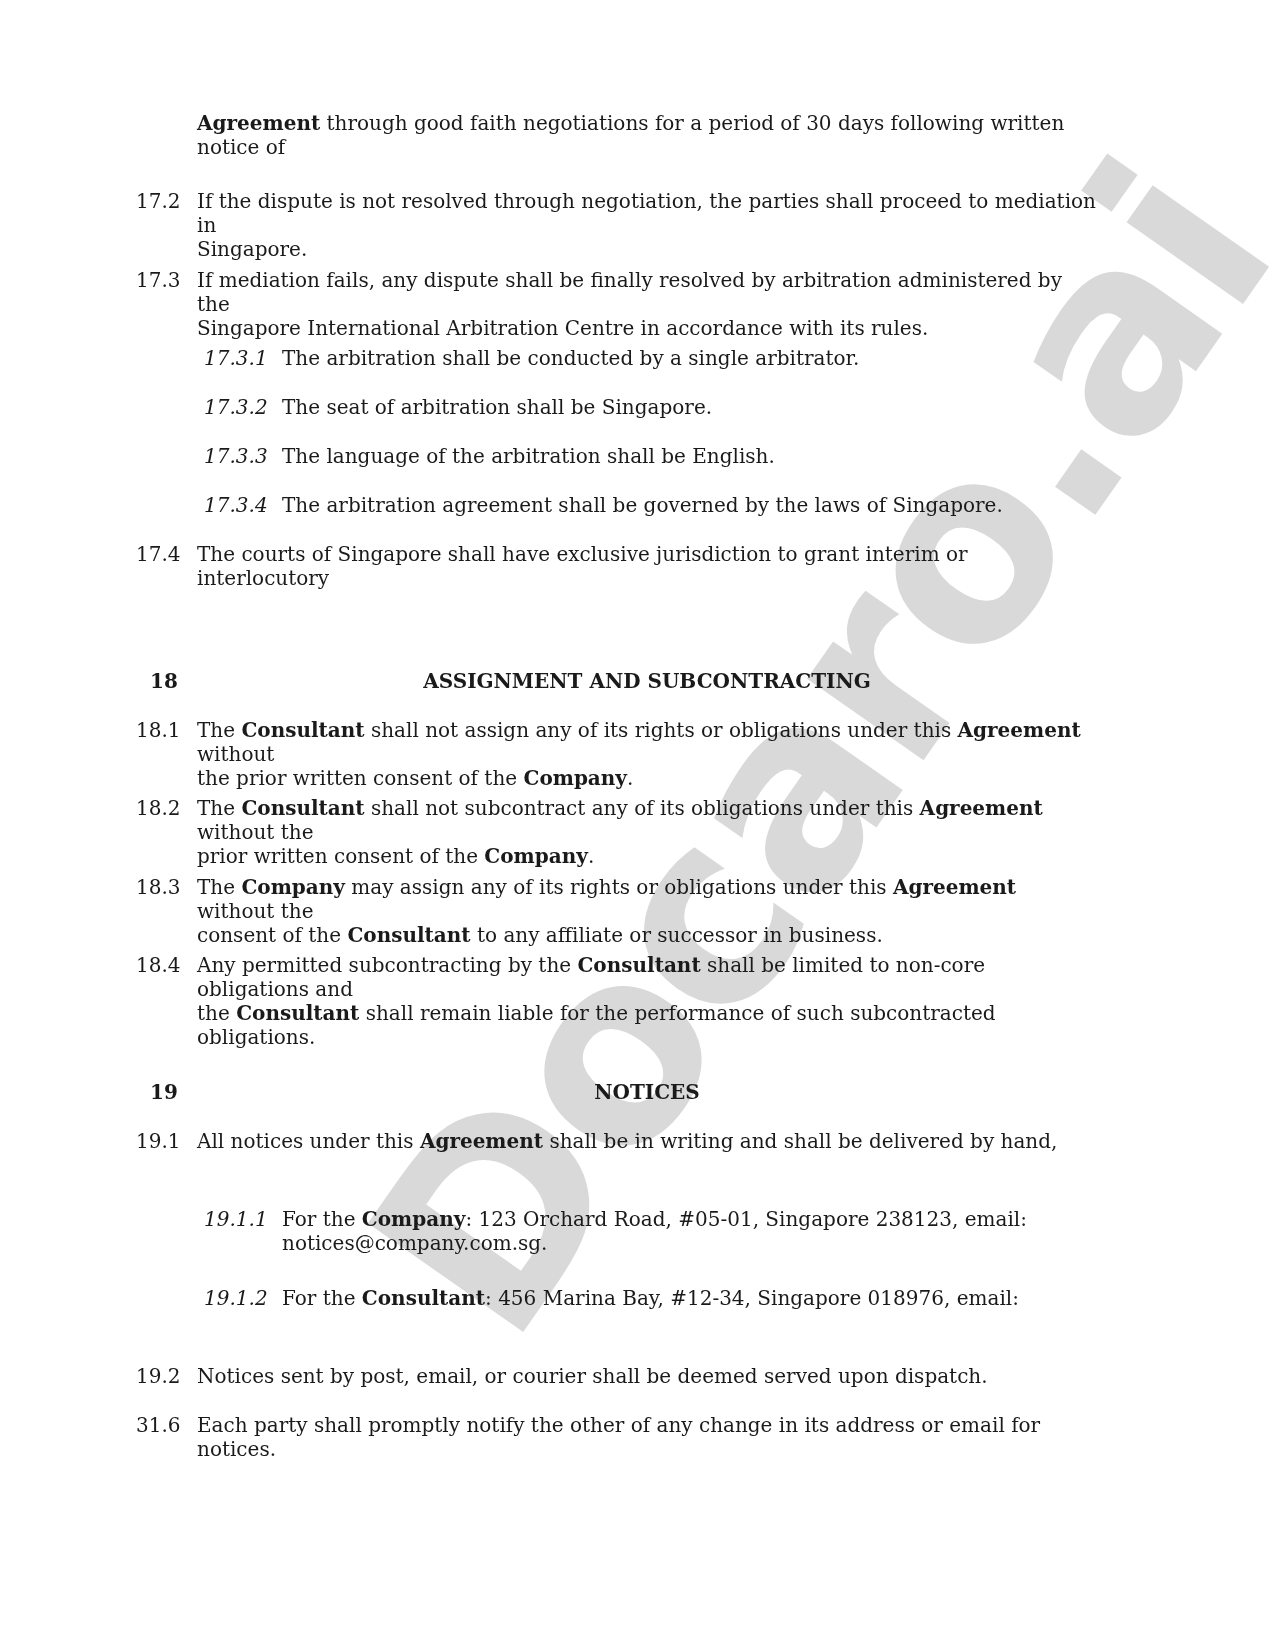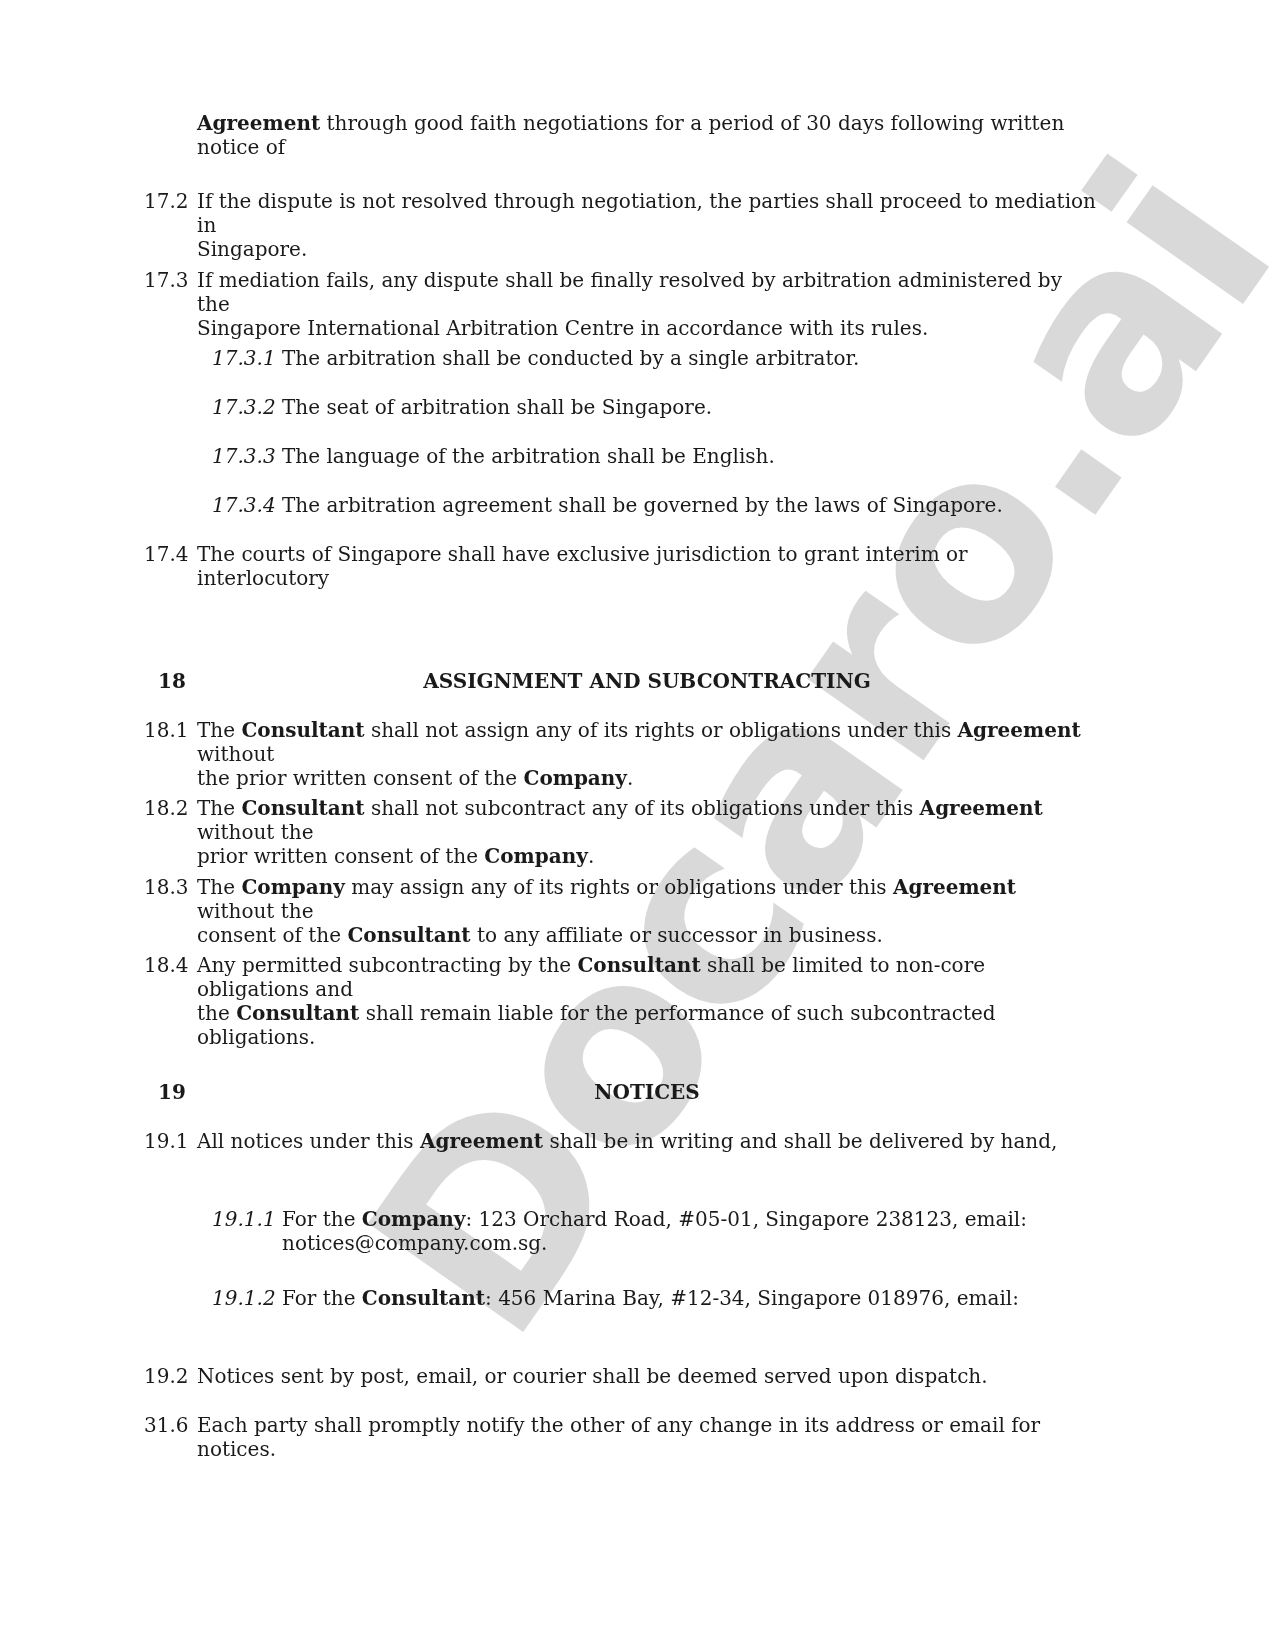--- a/index.html
+++ b/index.html
@@ -20,21 +20,21 @@
     white-space: nowrap;
     z-index: 0;
     letter-spacing: -6px;
     user-select: none;
   }
   .page {
     position: absolute; left: 0; top: 0; width: 1275px; height: 1650px; z-index: 1;
     font-size: 20px; line-height: 24px;
   }
   .para { position: absolute; left: 136px; width: 960px; }
-  .num { position: absolute; left: 0; top: 0; margin-left: 8px; }
+  .num { position: absolute; left: 0; top: 0; }
   .txt { position: absolute; left: 61px; width: 900px; }
   .sub .num { left: 68px; font-style: italic; }
   .sub .txt { left: 146px; width: 810px; }
   .heading .num { left: 14px; font-weight: bold; }
   .heading .txt { font-weight: bold; text-align: center; }
   b { font-weight: bold; }
 </style>
 </head>
 <body>
 

